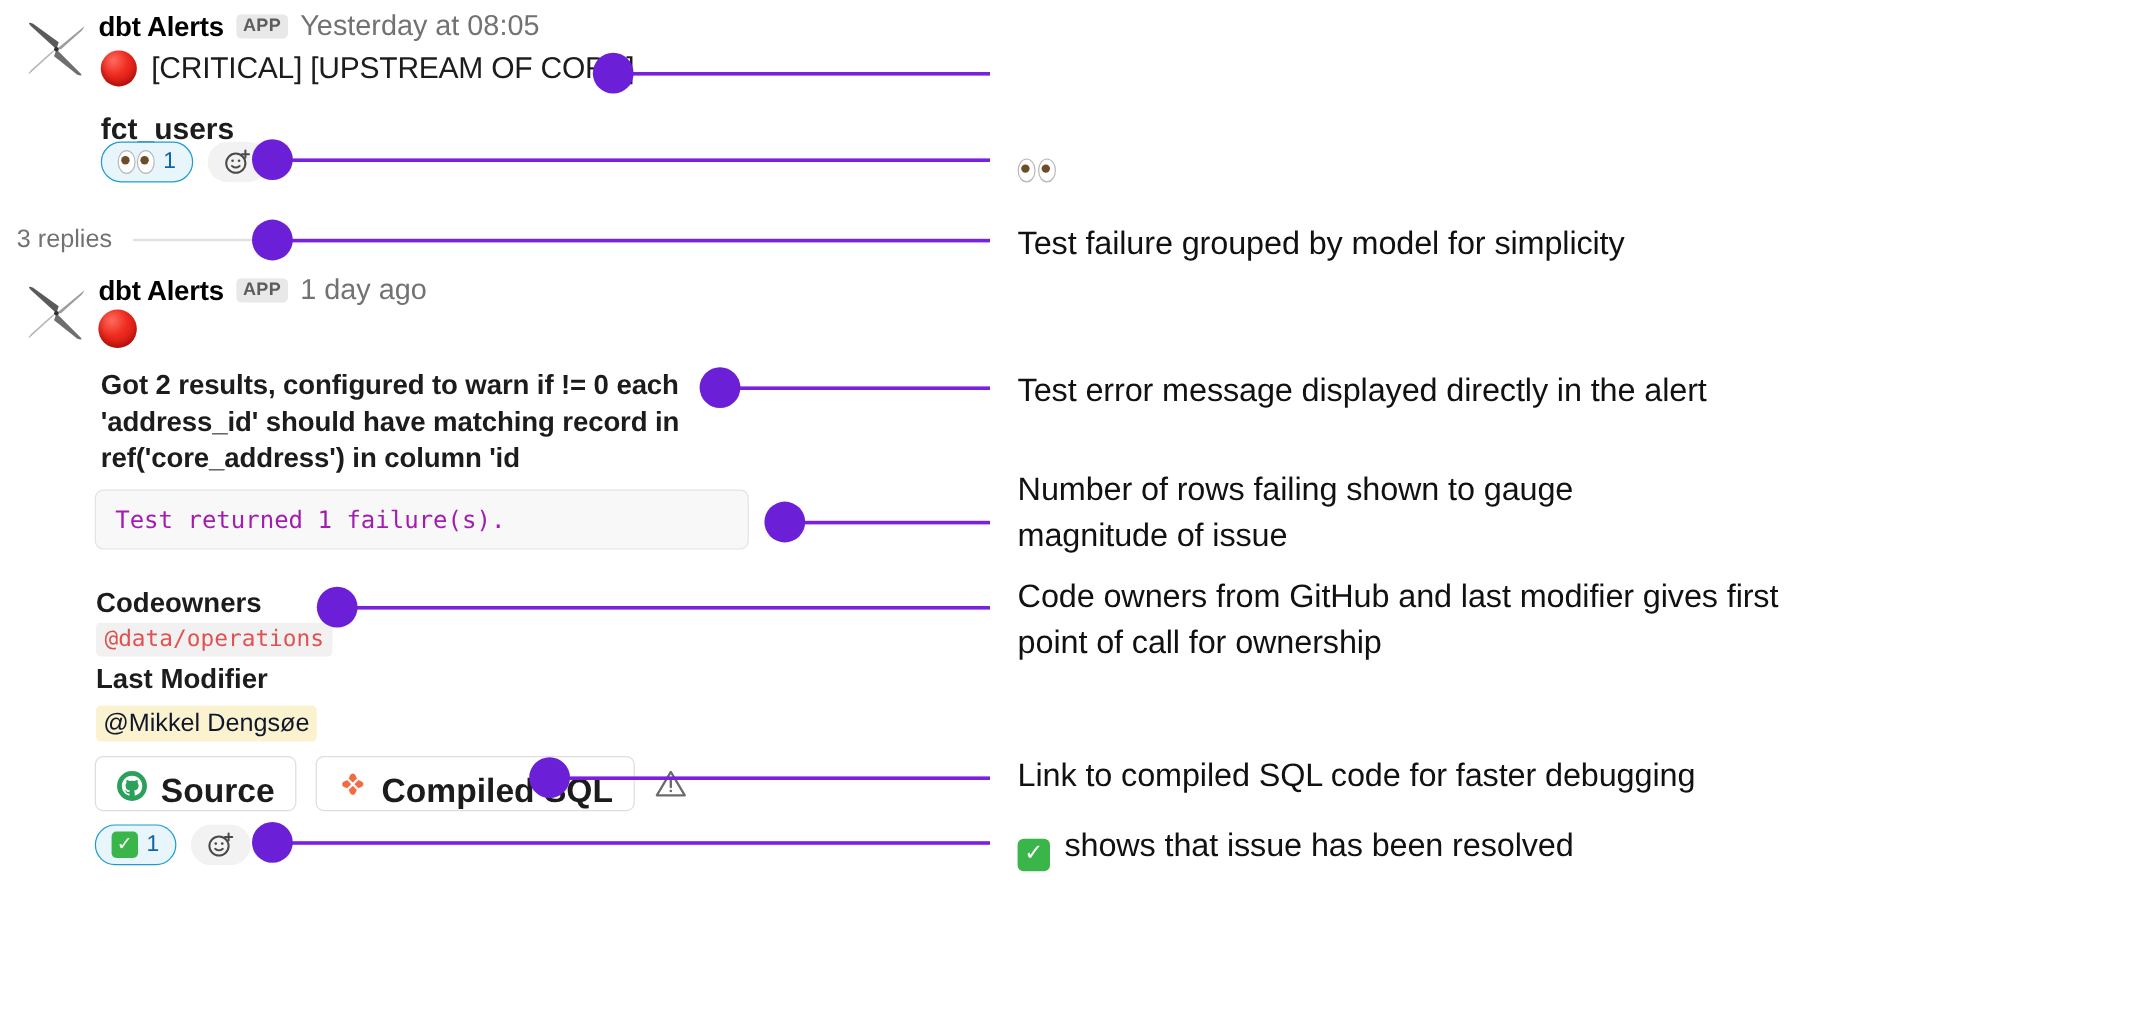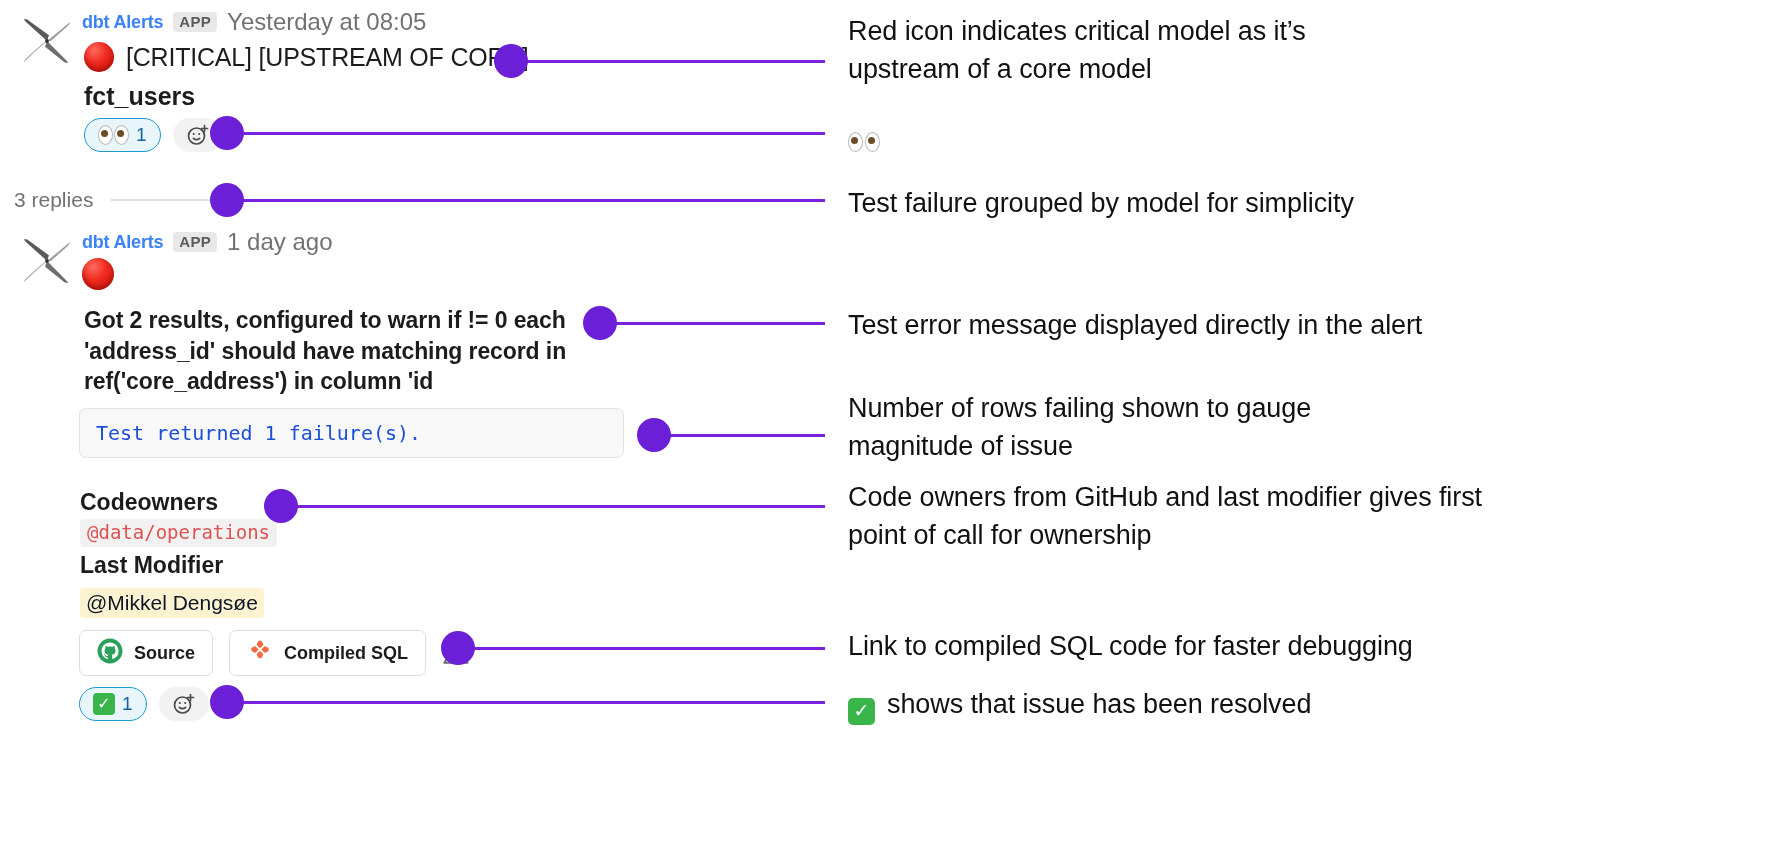--- a/index.html
+++ b/index.html
@@ -11,21 +11,21 @@
   .stage{position:relative;width:1792px;height:850px;}
 
   
   .abs{position:absolute;}
 
   .msg-avatar{
     position:absolute;width:62px;height:62px;border-radius:6px;
     overflow:hidden;
   }
   .msg-head{position:absolute;display:flex;align-items:center;gap:10px;white-space:nowrap;}
-  .sender{font-weight:bold;font-size:18px;color:#3b82f6;letter-spacing:-.2px;}
+  .sender{font-weight:bold;font-size:23px;color:#000000;letter-spacing:-.2px;}
   .app-tag{
     background:#e8e8e8;color:#5c5c5c;font-size:15px;font-weight:bold;
     border-radius:4px;padding:1px 6px 2px;line-height:1.15;letter-spacing:.3px;
   }
   .timestamp{color:#717274;font-size:24px;}
 
   .alert-line{position:absolute;display:flex;align-items:center;gap:12px;white-space:nowrap;}
   .alert-title{font-size:25px;color:#1d1c1d;letter-spacing:-.2px;}
   .model-name{position:absolute;font-size:25px;font-weight:bold;color:#1d1c1d;}
 
@@ -70,40 +70,40 @@
 
   
   .body-text{
     position:absolute;font-size:23px;font-weight:bold;line-height:1.33;
     color:#1d1c1d;letter-spacing:-.1px;
   }
   .codeblock{
     position:absolute;background:#f8f8f8;border:1.5px solid #e3e3e3;border-radius:7px;
     box-sizing:border-box;display:flex;align-items:center;padding:0 16px;
     font-family:"DejaVu Sans Mono","Liberation Mono",monospace;
-    font-size:20px;color:#1d4ed8;text-align:right;
+    font-size:20px;color:#a21caf;text-align:right;
   }
 
   .field-label{position:absolute;font-size:23px;font-weight:bold;color:#1d1c1d;}
   .code-chip{
     position:absolute;background:#f1f1f1;border-radius:4px;padding:2px 7px;
     font-family:"DejaVu Sans Mono","Liberation Mono",monospace;
     font-size:19px;color:#e05252;line-height:1.25;
   }
   .mention-chip{
     position:absolute;background:#fbf2d0;border-radius:4px;padding:2px 6px;
     font-size:21px;color:#0f172a;line-height:1.25;
   }
 
   
   .btnrow{position:absolute;display:flex;align-items:center;gap:16px;}
   .sbtn{
-    display:flex;align-items:center;gap:11px;height:46px;padding:12px 17px;
+    display:flex;align-items:flex-end;gap:11px;height:46px;padding:0 17px;
     border:1.5px solid #ddd;border-radius:7px;background:#fff;
-    font-size:18px;font-weight:bold;color:#1d1c1d;box-sizing:border-box;
+    font-size:28px;font-weight:bold;color:#1d1c1d;box-sizing:border-box;
   }
   .warn-icon{width:28px;height:28px;}
 
   
   .ann{
     position:absolute;font-size:27px;line-height:1.42;color:#111;
     letter-spacing:-.1px;
   }
   .leader{position:absolute;height:3px;background:#7a21e0;}
   .knob{
@@ -135,21 +135,21 @@
     <span class="sender">dbt Alerts</span>
     <span class="app-tag">APP</span>
     <span class="timestamp">Yesterday at 08:05</span>
   </div>
 
   <div class="alert-line" style="left:84px;top:42px;">
     <span class="red-dot"></span>
     <span class="alert-title">[CRITICAL] [UPSTREAM OF CORE]</span>
   </div>
 
-  <div class="model-name" style="left:84px;top:82px;">fct_users</div>
+  <div class="model-name" style="left:84px;top:94px;">fct_users</div>
 
   <div class="reactions" style="left:84px;top:118px;">
     <div class="pill active">
       <span class="eyes-emoji">
           <span class="eye"></span>
           <span class="eye"></span>
         </span>
       <span class="cnt">1</span>
     </div>
     <div class="pill addbtn">
@@ -269,24 +269,20 @@
 
   <div class="leader" style="left:280px;top:505px;width:545px;"></div>
   <div class="knob" style="left:264px;top:489px;"></div>
 
   <div class="leader" style="left:457px;top:647px;width:368px;"></div>
   <div class="knob" style="left:441px;top:631px;"></div>
 
   <div class="leader" style="left:226px;top:701px;width:599px;"></div>
   <div class="knob" style="left:210px;top:685px;"></div>
 
-  <div class="ann" style="left:848px;top:12px;width:900px;">
-    <div>Red icon indicates critical model as it’s</div>
-    <div>upstream of a core model</div>
-  </div>
 
   <div class="ann" style="left:848px;top:122px;width:900px;">
     <div>
       <span class="inline-eyes">
           <span class="eye"></span>
           <span class="eye"></span>
         </span>
     </div>
   </div>
 

